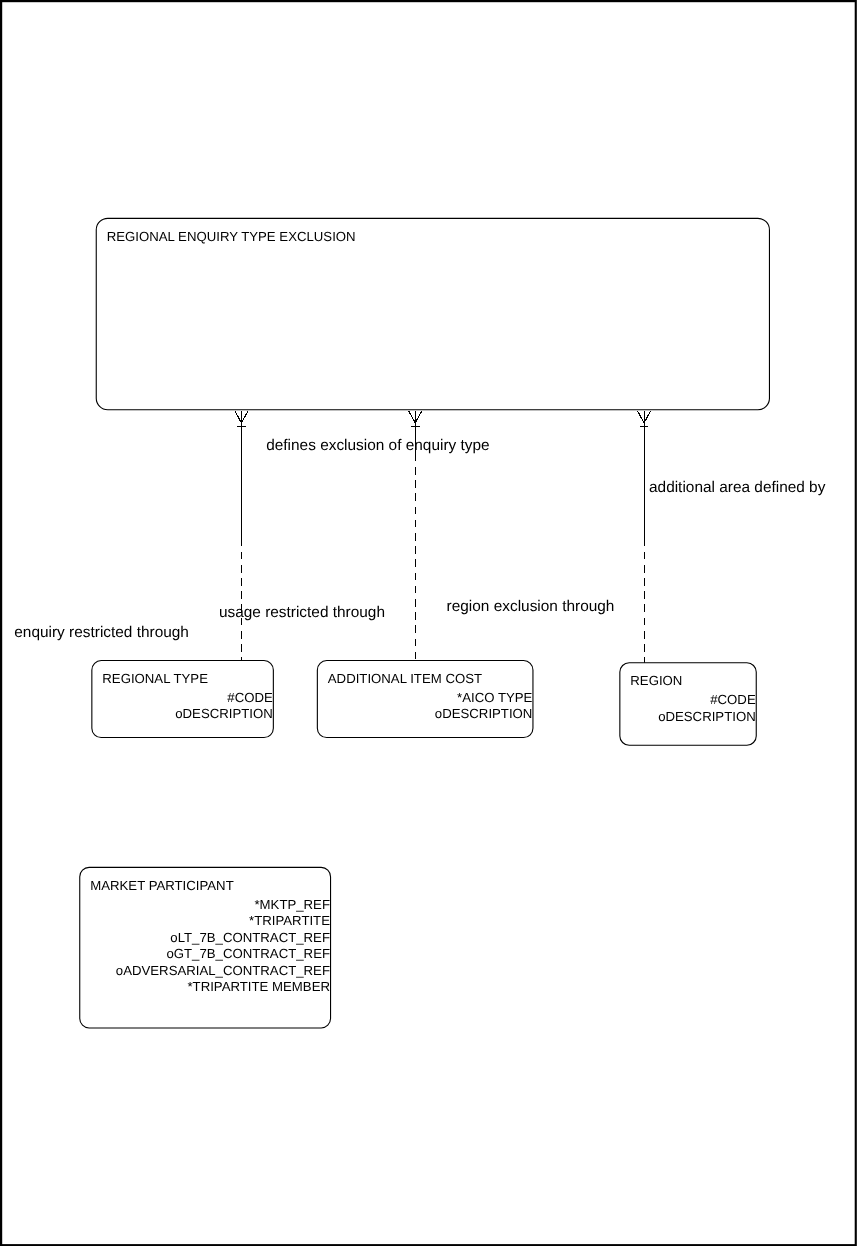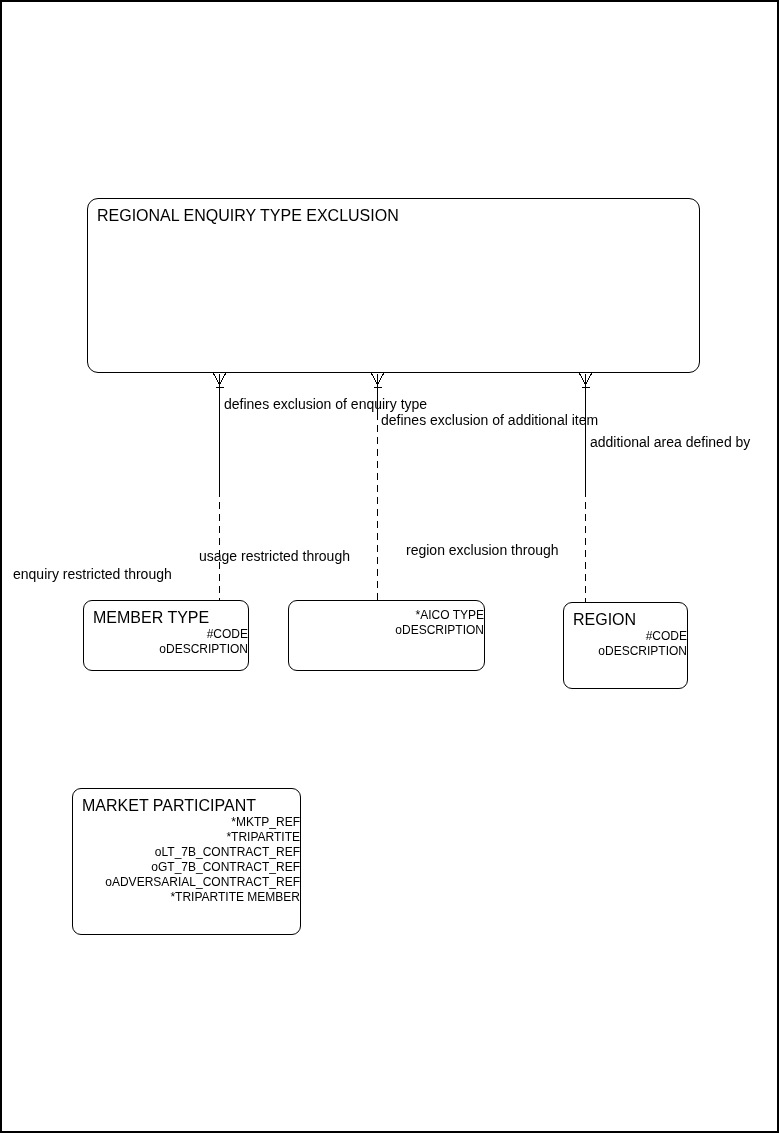--- a/index.html
+++ b/index.html
@@ -17,57 +17,57 @@
     position:absolute;
     border:1px solid #000;
     border-radius:9px;
     background:#fff;
     box-sizing:border-box;
     padding:7px 0 0 0;
     overflow:hidden;
   }
   .entity .etitle{
     margin:0 0 0 9px;
-    font-size:16px;
+    font-size:12px;
     line-height:19px;
     white-space:nowrap;
   }
   .attr-row{
     margin-left:9px;
     font-size:12px;
     line-height:15px;
     white-space:nowrap;
     text-align:right;
   }
   .attr-sym{
     display:inline-block;
     width:15px;
   }
   .root-entity{
     left:85px;top:196px;width:613px;height:175px;
     border-radius:11px;
   }
   .box-enquiry-type{left:81px;top:598px;width:166px;height:71px;}
   .box-additional-item-cost{left:286px;top:598px;width:197px;height:71px;}
-  .box-region{left:561px;top:600px;width:125px;height:87px;}
+  .box-region{left:561px;top:600px;width:125px;height:76px;}
   .box-market-participant{left:70px;top:786px;width:229px;height:147px;}
   .connector-layer{
     position:absolute;left:0;top:0;width:779px;height:1133px;
     pointer-events:none;
   }
   .conn-solid{stroke:#000;stroke-width:1;fill:none;}
   .conn-dashed{stroke:#000;stroke-width:1;fill:none;stroke-dasharray:7 5;}
   .rel-label{
     position:absolute;
     font-size:14px;
     line-height:17px;
     white-space:nowrap;
     background:transparent;
   }
-  .lbl-near-0{left:222px;top:394px;}
+  .lbl-near-0{left:240px;top:394px;}
   .lbl-near-1{left:379px;top:410px;}
   .lbl-near-2{left:588px;top:432px;}
   .lbl-far-0{left:11px;top:564px;text-align:right;}
   .lbl-far-1{left:197px;top:546px;}
   .lbl-far-2{left:404px;top:540px;}
 </style>
 </head>
 <body>
 
 <div class="page">
@@ -90,38 +90,38 @@
         <path class="conn-dashed" d="M583,487 L583,600"></path>
       </g>
     </g>
   </svg>
 
   <div class="entity root-entity">
     <div class="etitle">REGIONAL ENQUIRY TYPE EXCLUSION</div>
   </div>
 
   <div class="rel-label lbl-near-0">defines exclusion of enquiry type</div>
-  <div class="rel-label lbl-near-1">defines exclusion of additional item</div>
   <div class="rel-label lbl-near-2">additional area defined by</div>
 
   <div class="rel-label lbl-far-0">enquiry restricted through</div>
   <div class="rel-label lbl-far-1">usage restricted through</div>
   <div class="rel-label lbl-far-2">region exclusion through</div>
 
   <div class="entity box-enquiry-type">
-    <div class="etitle">MEMBER TYPE</div>
+    <div class="etitle">REGIONAL TYPE</div>
     <div class="attr-row">
       <span class="attr-sym">#</span><span>CODE</span>
     </div>
     <div class="attr-row">
       <span class="attr-sym">o</span><span>DESCRIPTION</span>
     </div>
   </div>
 
   <div class="entity box-additional-item-cost">
+    <div class="etitle">ADDITIONAL ITEM COST</div>
     <div class="attr-row">
       <span class="attr-sym">*</span><span>AICO TYPE</span>
     </div>
     <div class="attr-row">
       <span class="attr-sym">o</span><span>DESCRIPTION</span>
     </div>
   </div>
 
   <div class="entity box-region">
     <div class="etitle">REGION</div>

